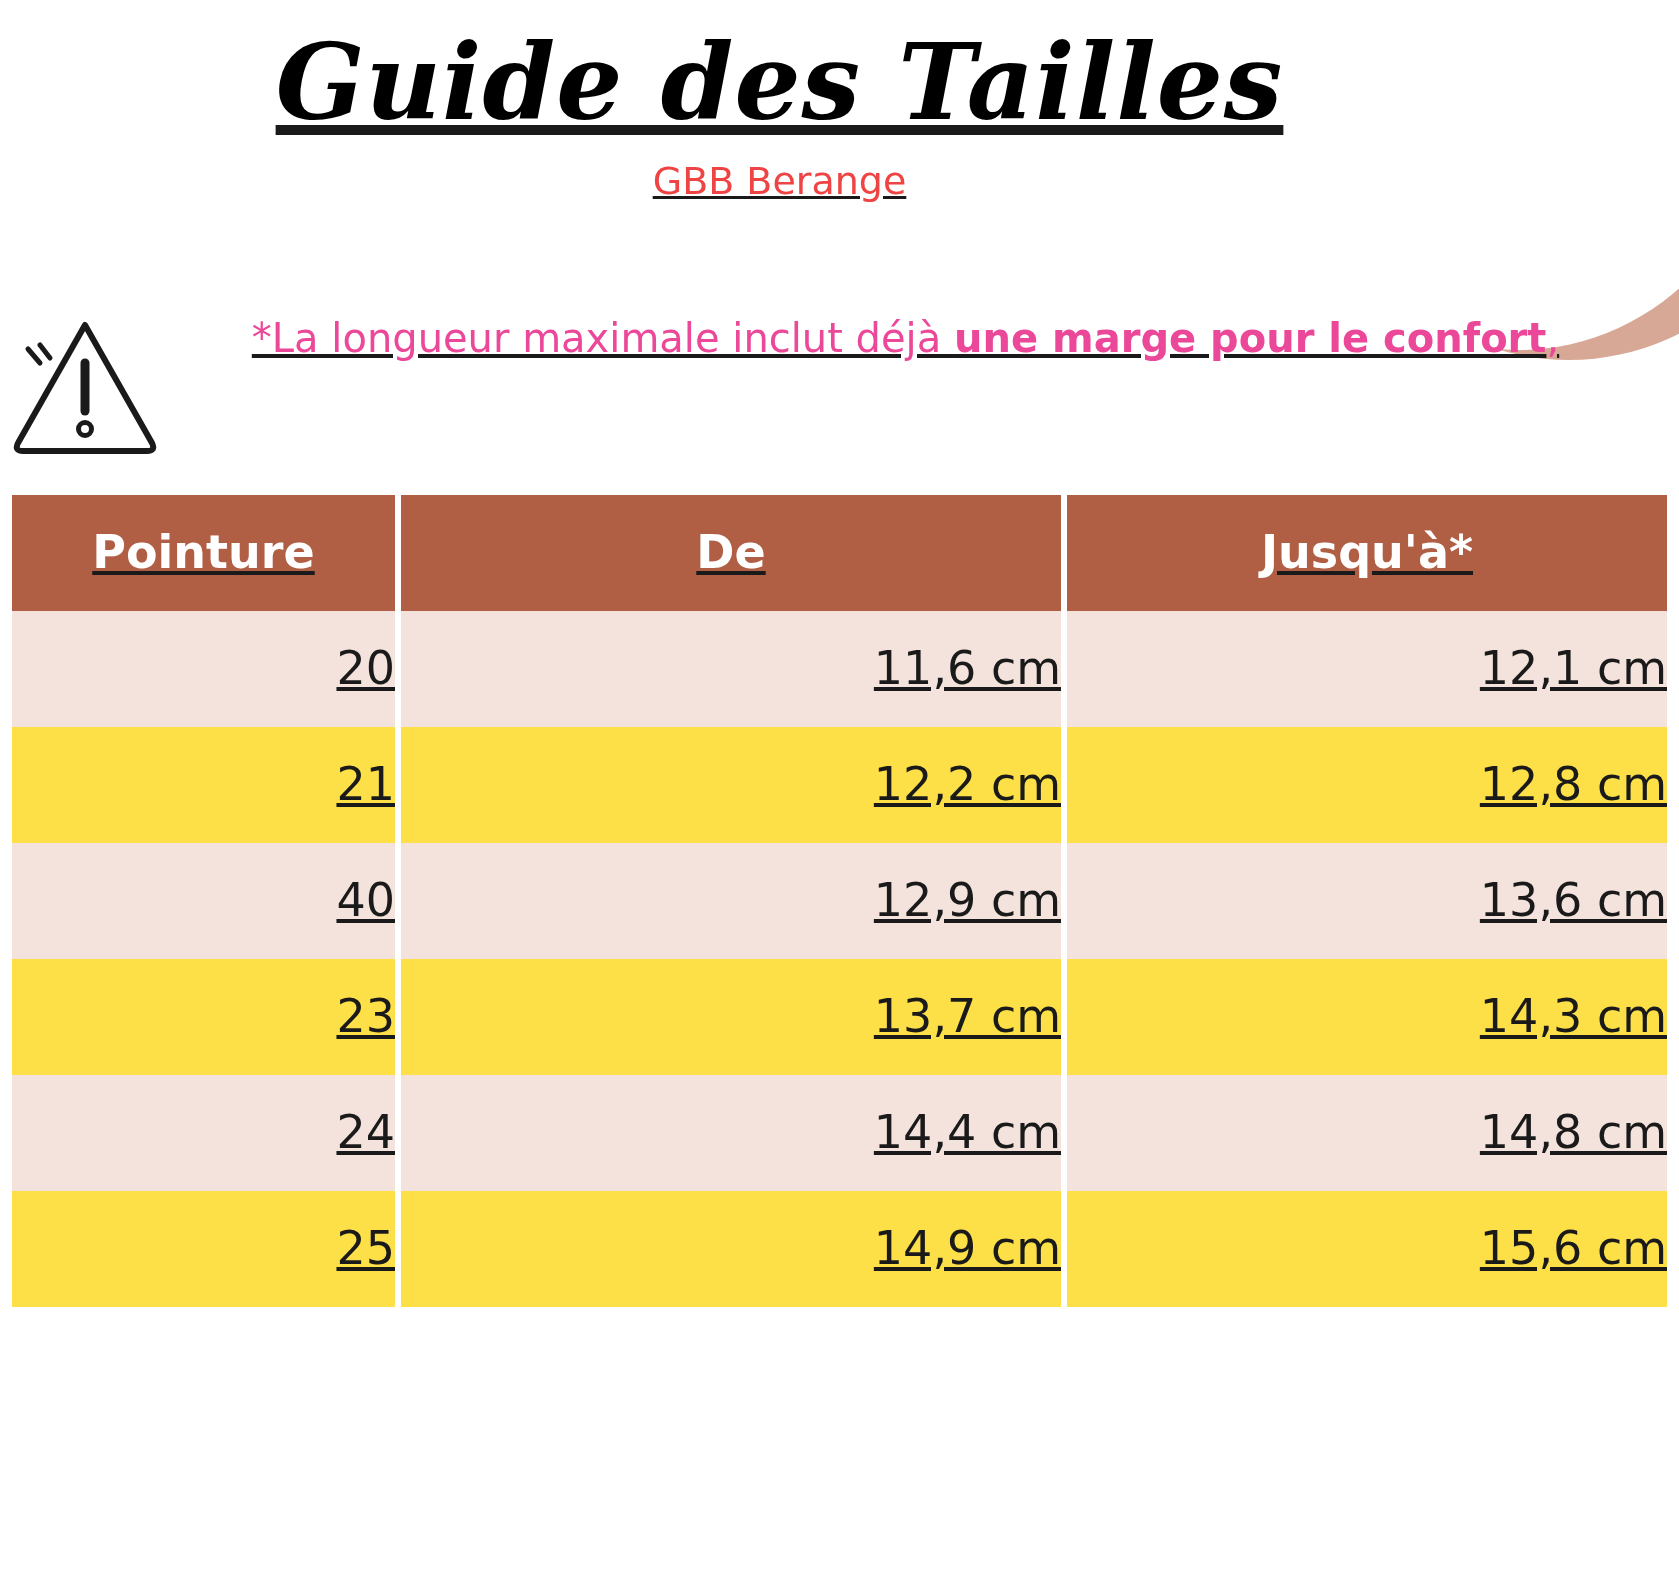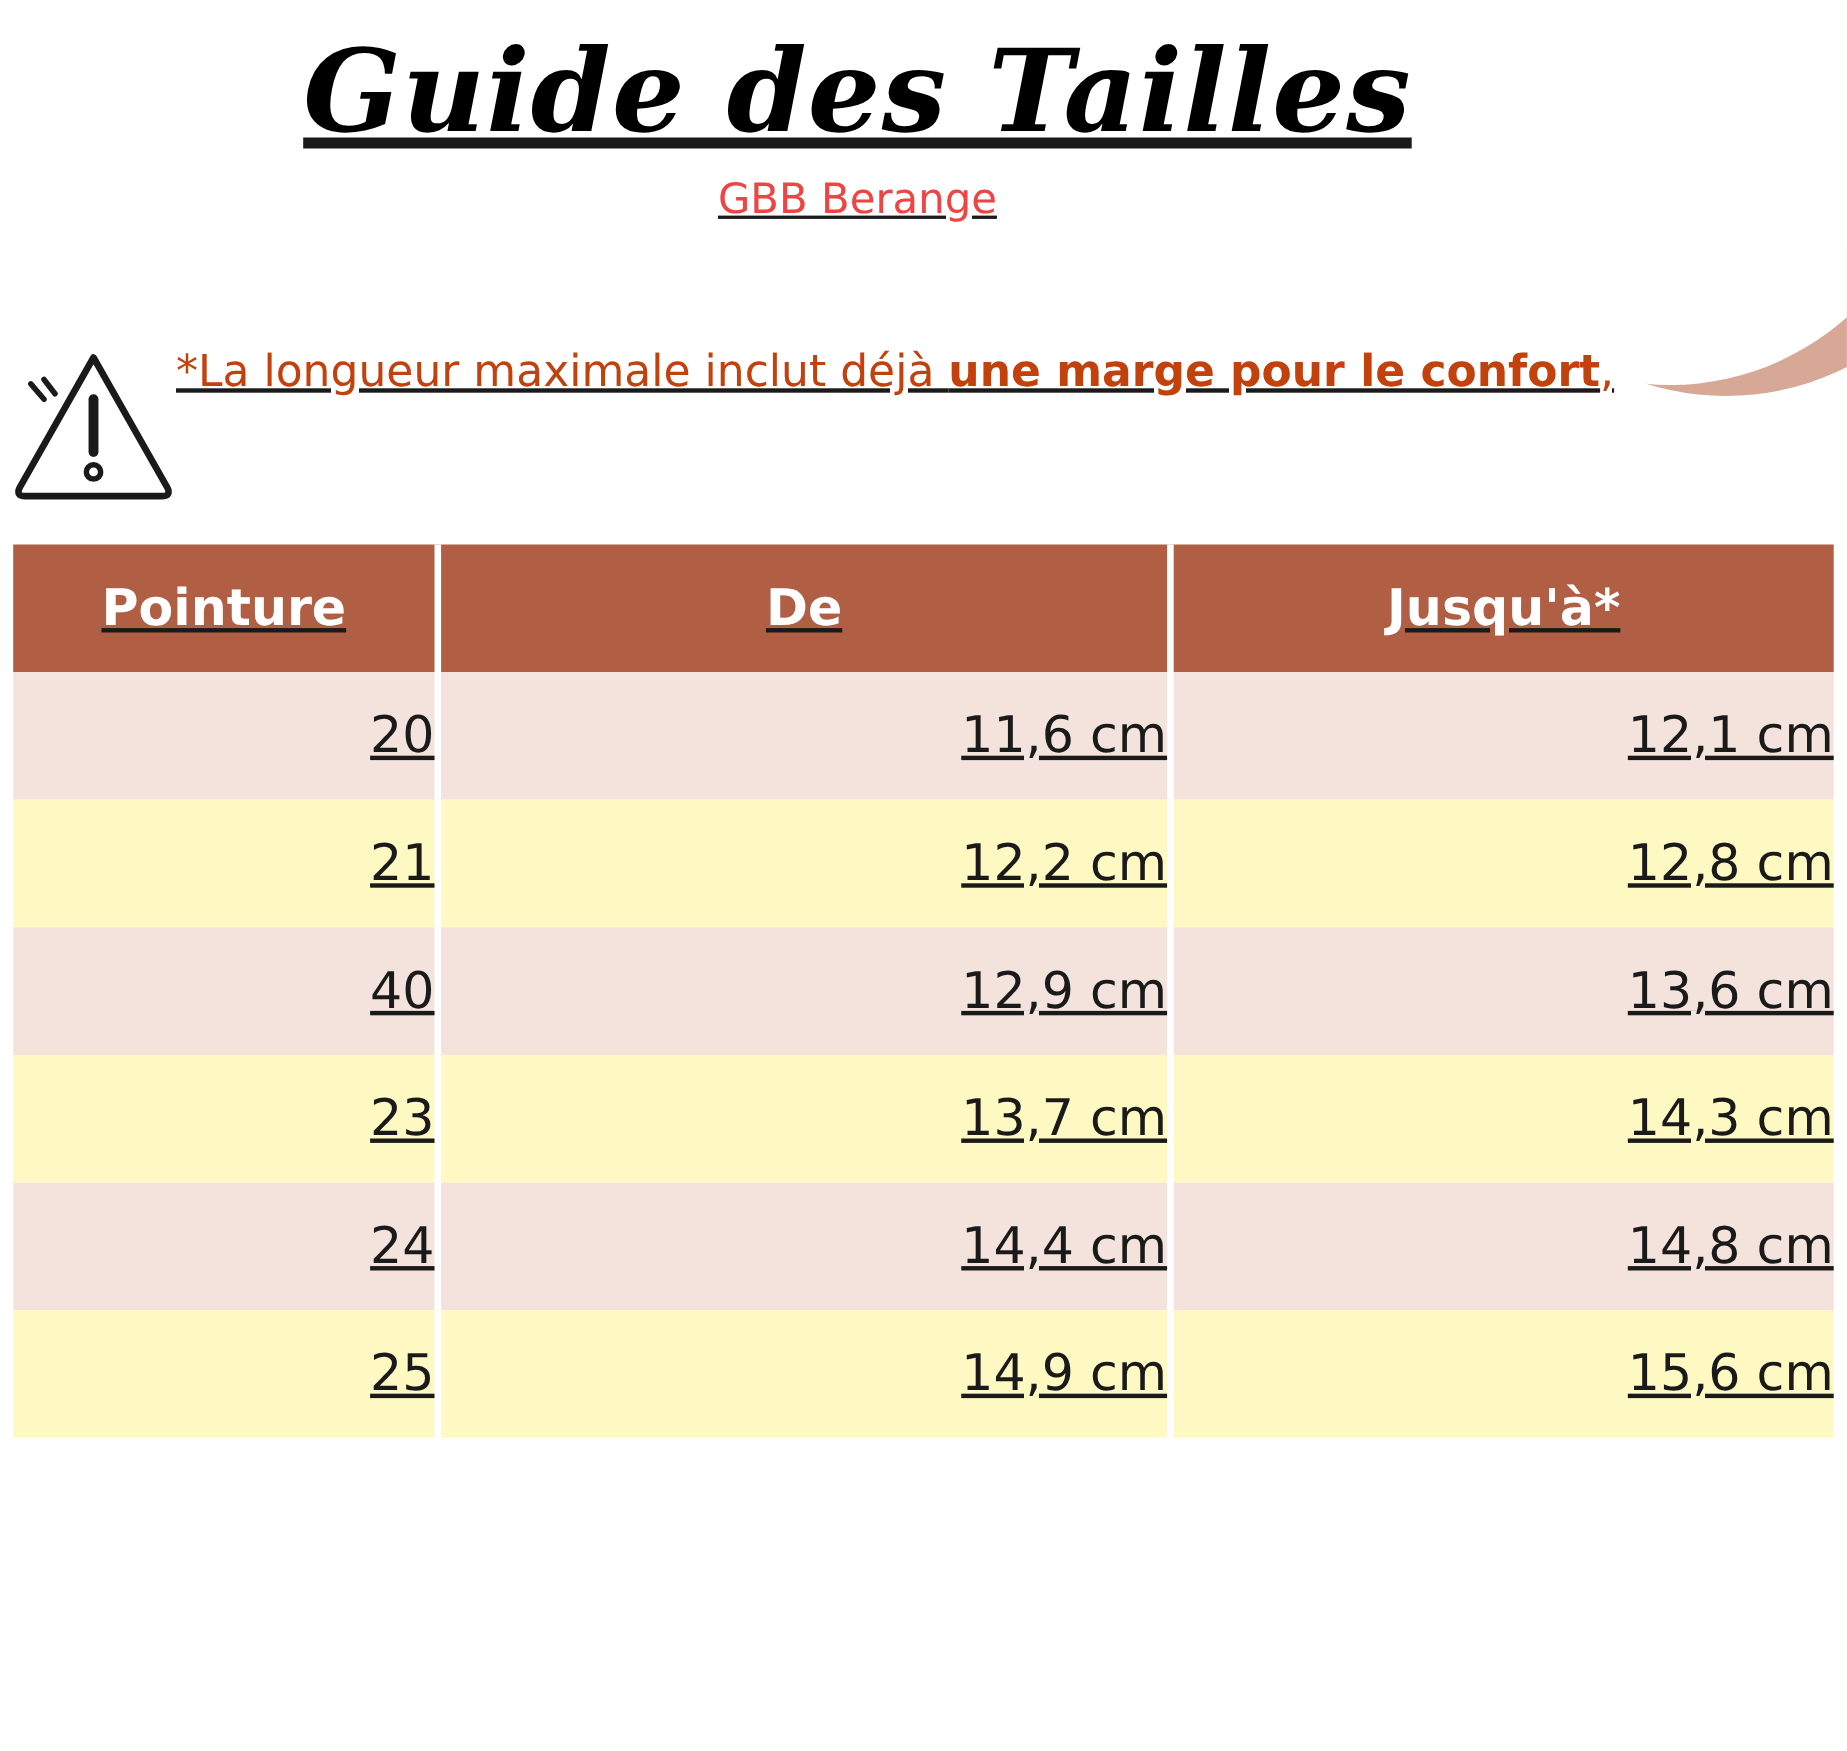--- a/index.html
+++ b/index.html
@@ -78,22 +78,22 @@
     flex: 0 0 auto;
     width: 150px;
     height: 150px;
     margin-top: 18px;
   }
 
   .note-text {
     flex: 1 1 auto;
     font-size: 40px;
     line-height: 1.45;
-    text-align: left;
-    color: #c2410c;
+    text-align: center;
+    color: #ec4899;
     padding-top: 16px;
   }
   .note-text b { font-weight: bold; }
 
   table.size-table {
     width: 1655px;
     margin: 34px 0 0 12px;
     border-collapse: collapse;
     table-layout: fixed;
   }
@@ -115,21 +115,21 @@
   table.size-table tbody td {
     font-size: 46px;
     text-align: right;
     padding: 30px 0 32px 0;
     color: #1a1a1a;
     border-right: 6px solid #ffffff;
   }
   table.size-table tbody td:last-child { border-right: none; }
 
   table.size-table tbody tr.alt td { background: #f4e3dc; }
-  table.size-table tbody tr.plain td { background: #fef9c3; }
+  table.size-table tbody tr.plain td { background: #fde047; }
 </style>
 </head>
 <body>
 
 <div class="blob"></div>
 <div class="blob-mask"></div>
 
 <div class="page">
 
   <h1 class="title">Guide des Tailles</h1>

